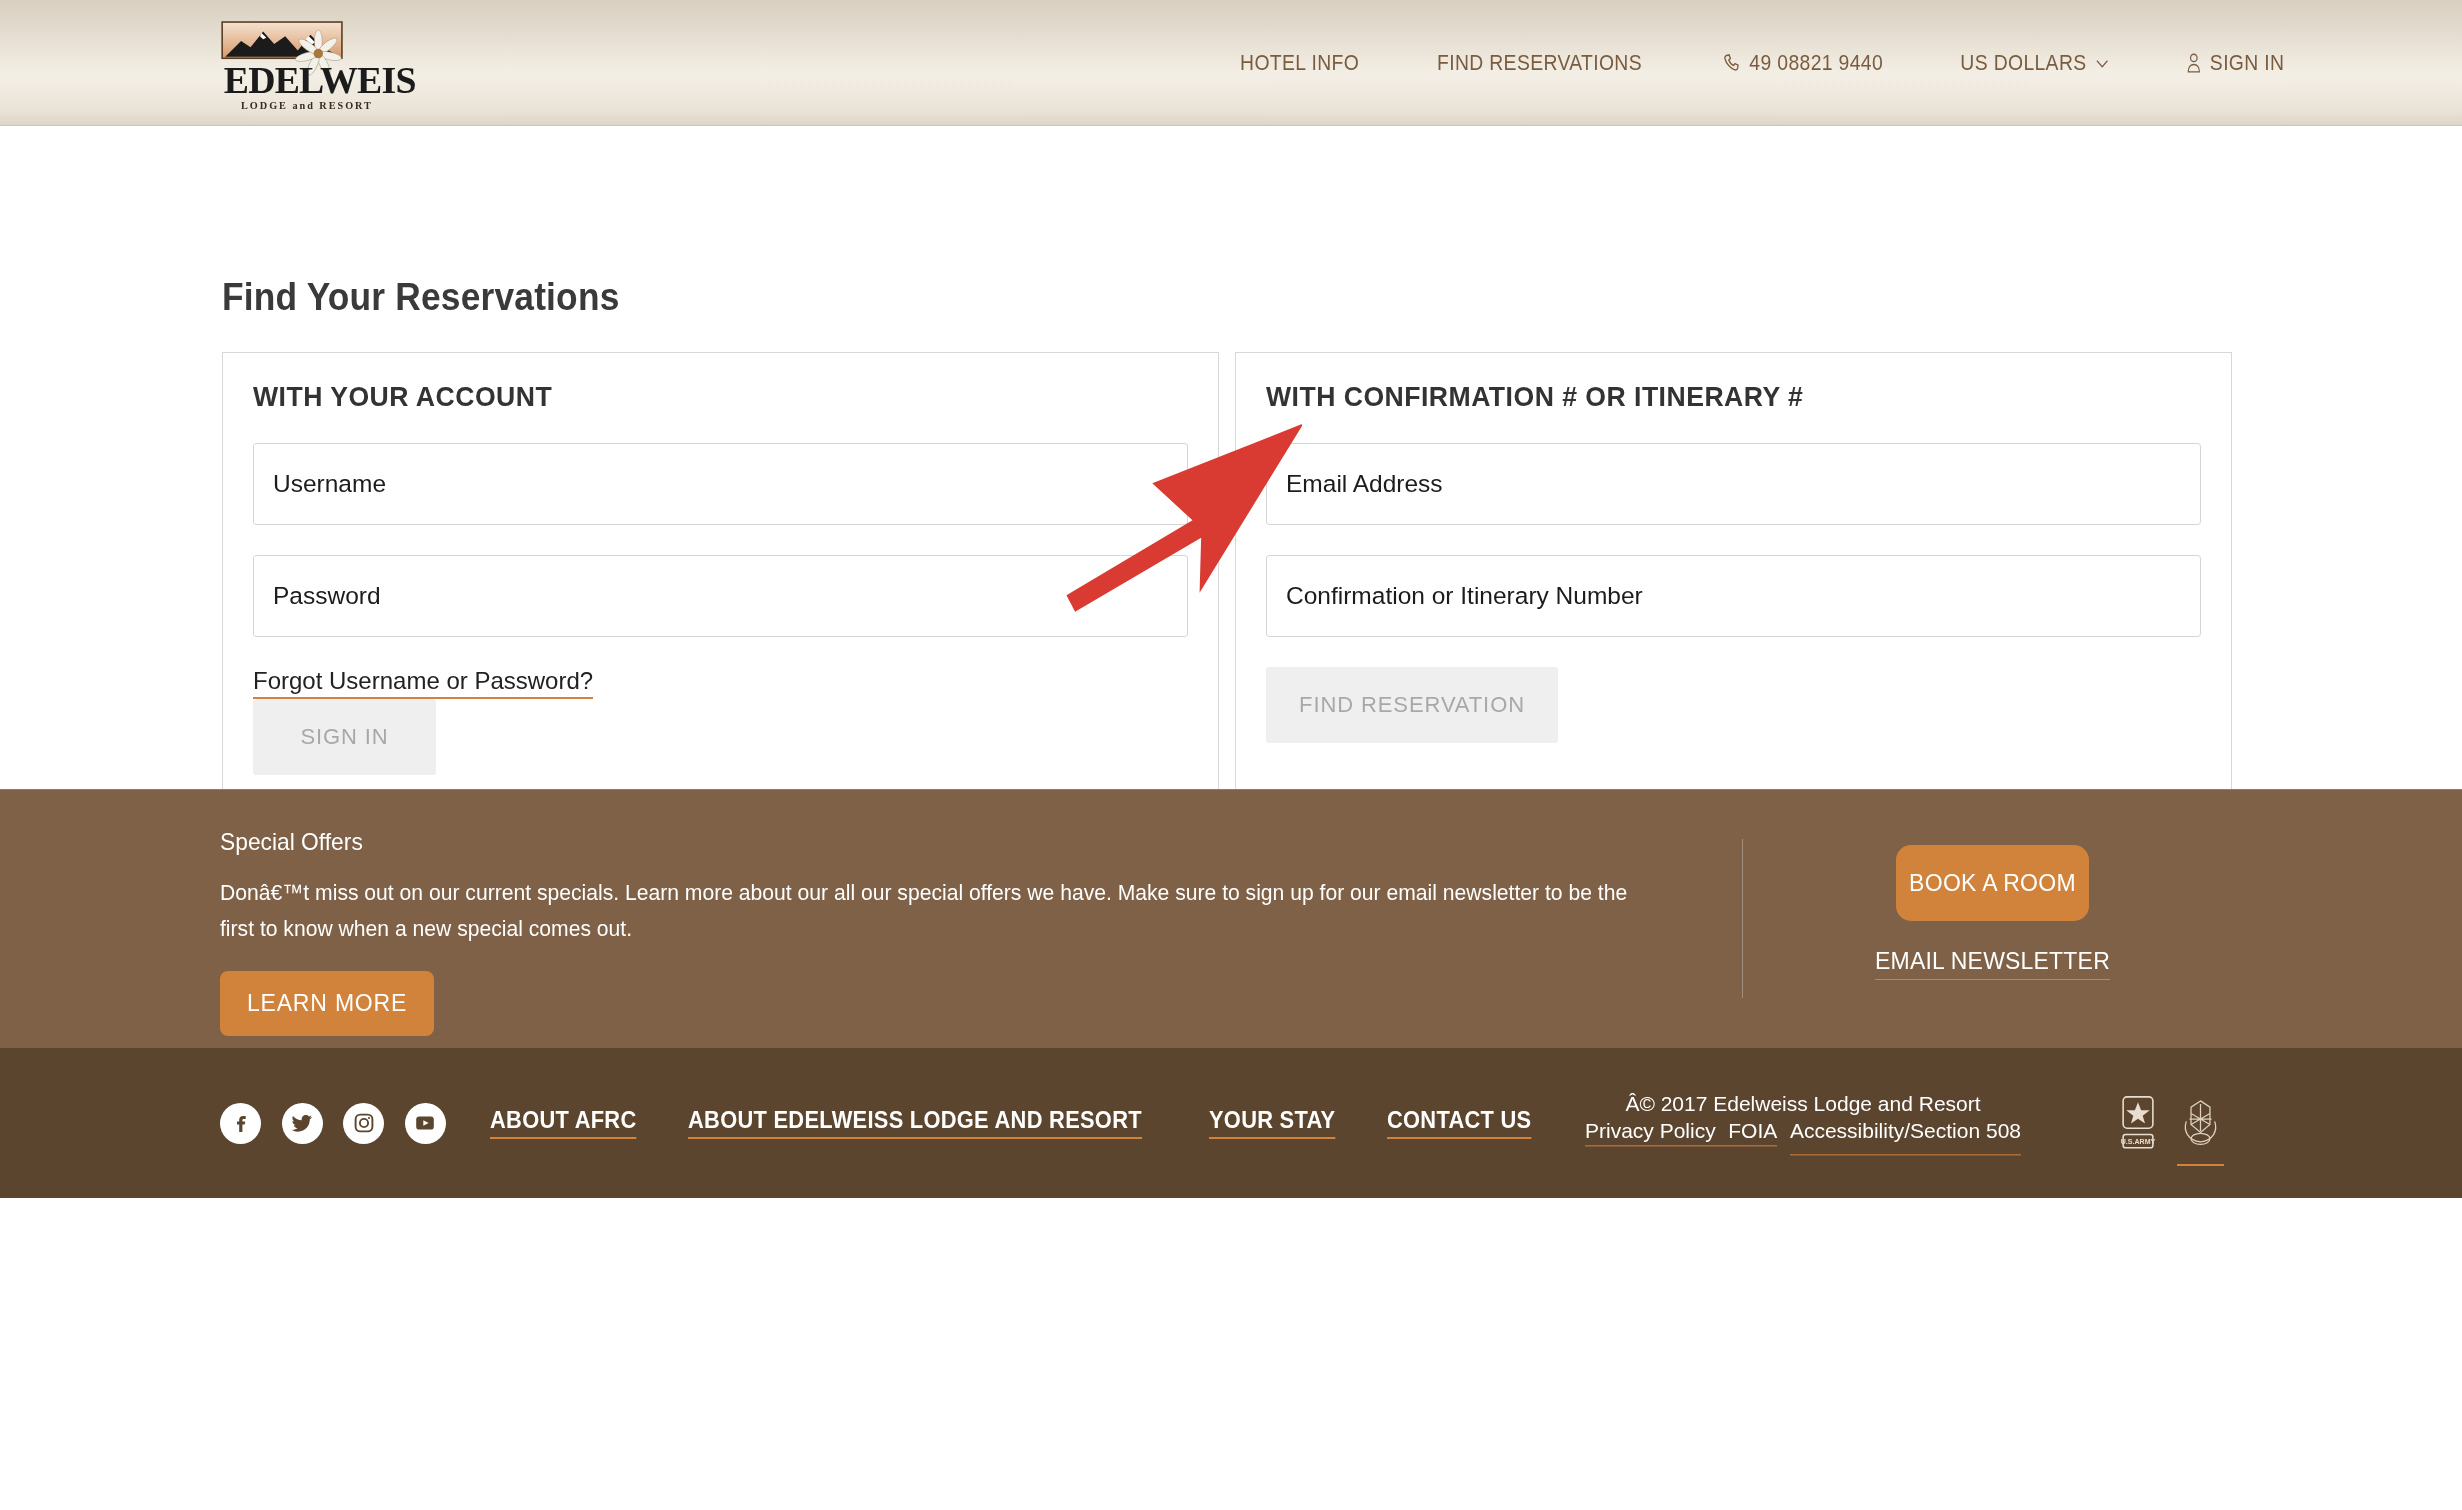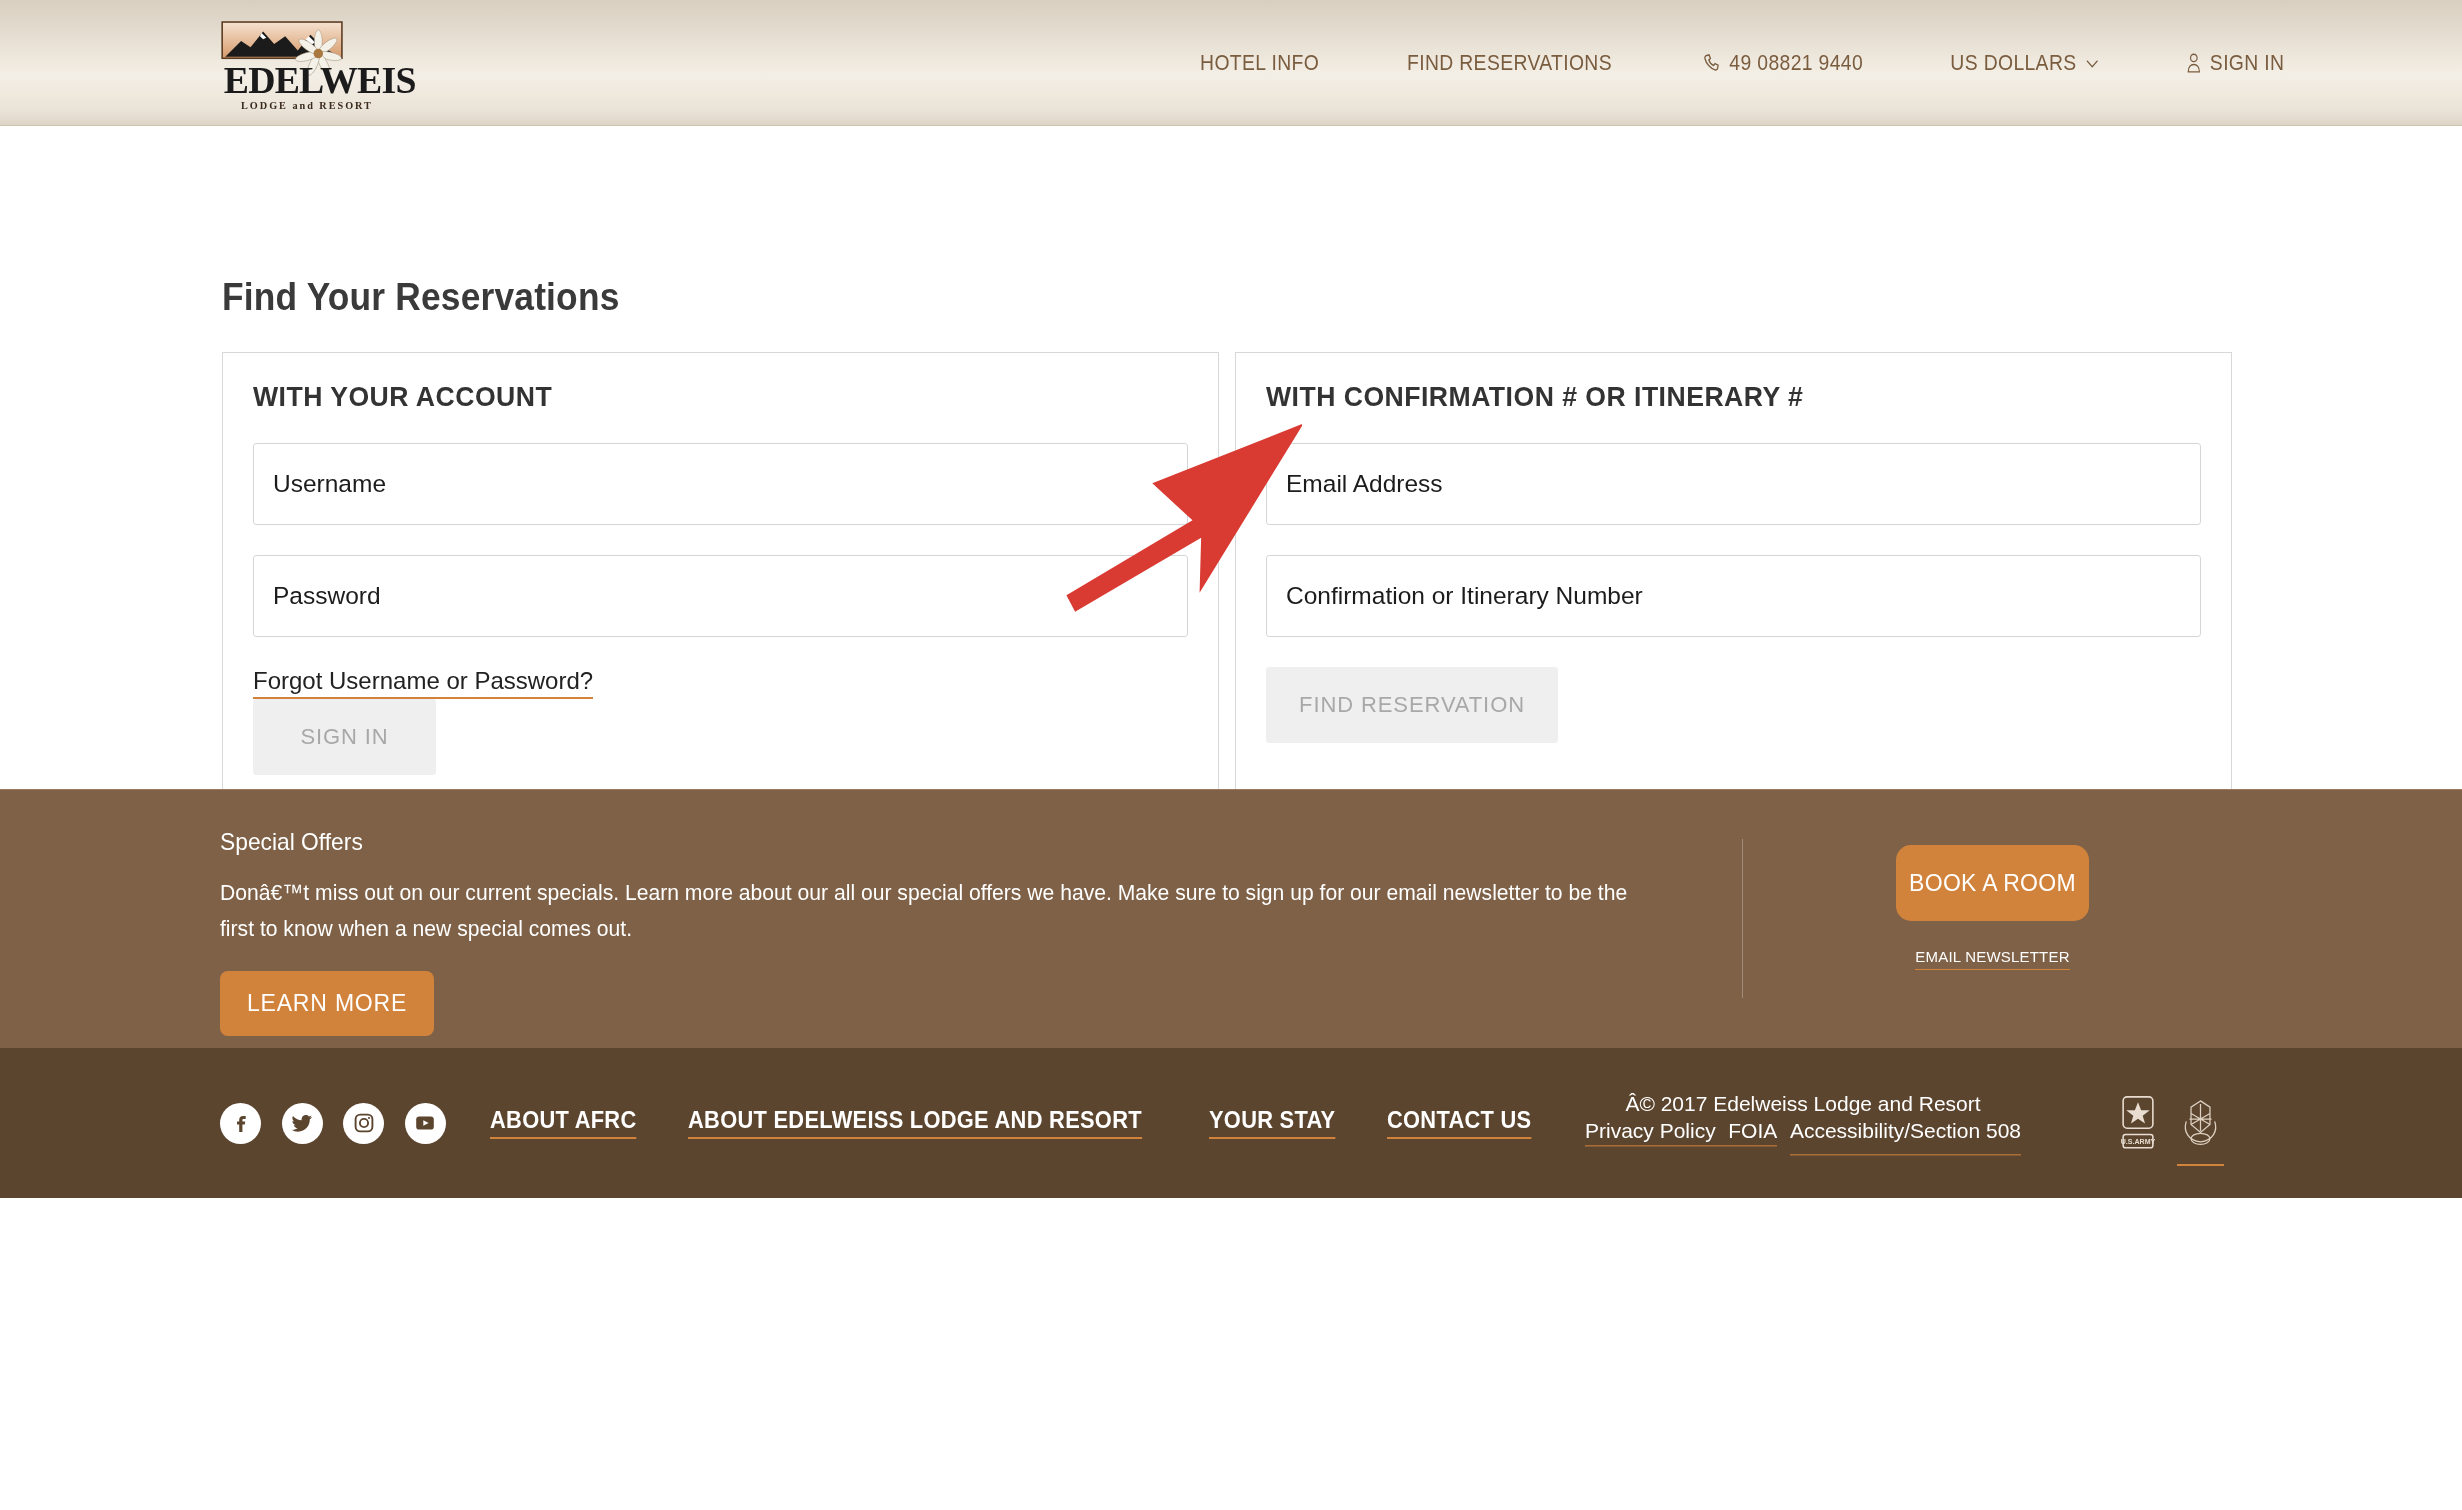--- a/index.html
+++ b/index.html
@@ -23,21 +23,21 @@
     position: absolute;
     left: 219px; top: 11px;
     width: 197px; height: 104px;
     display: block;
   }
   .nav {
     position: absolute;
     right: 147px; top: 0;
     height: 126px;
     display: flex;
-    gap: 18px;
+    gap: 8px;
   }
   .nav-item {
     color: #7a5c3f;
     font-family: "Liberation Sans Narrow", "Liberation Sans", sans-serif;
     font-size: 22px;
     letter-spacing: 0.4px;
     text-transform: uppercase;
     white-space: nowrap;
     display: flex;
     align-items: center;
@@ -225,21 +225,21 @@
     width: 193px; height: 76px;
     font-family: "Liberation Sans", sans-serif;
     font-size: 23px;
     letter-spacing: 0.3px;
     text-transform: uppercase;
     cursor: pointer;
   }
   .link-newsletter {
     margin-top: 27px;
     font-family: "Liberation Sans", sans-serif;
-    font-size: 15px;
+    font-size: 23px;
     color: #fff;
     letter-spacing: 0.2px;
     text-transform: uppercase;
     text-decoration: none;
     border-bottom: 1.6px solid #d2833b;
     padding-bottom: 3.2px;
     cursor: pointer;
   }
 
   .footer-bottom {

